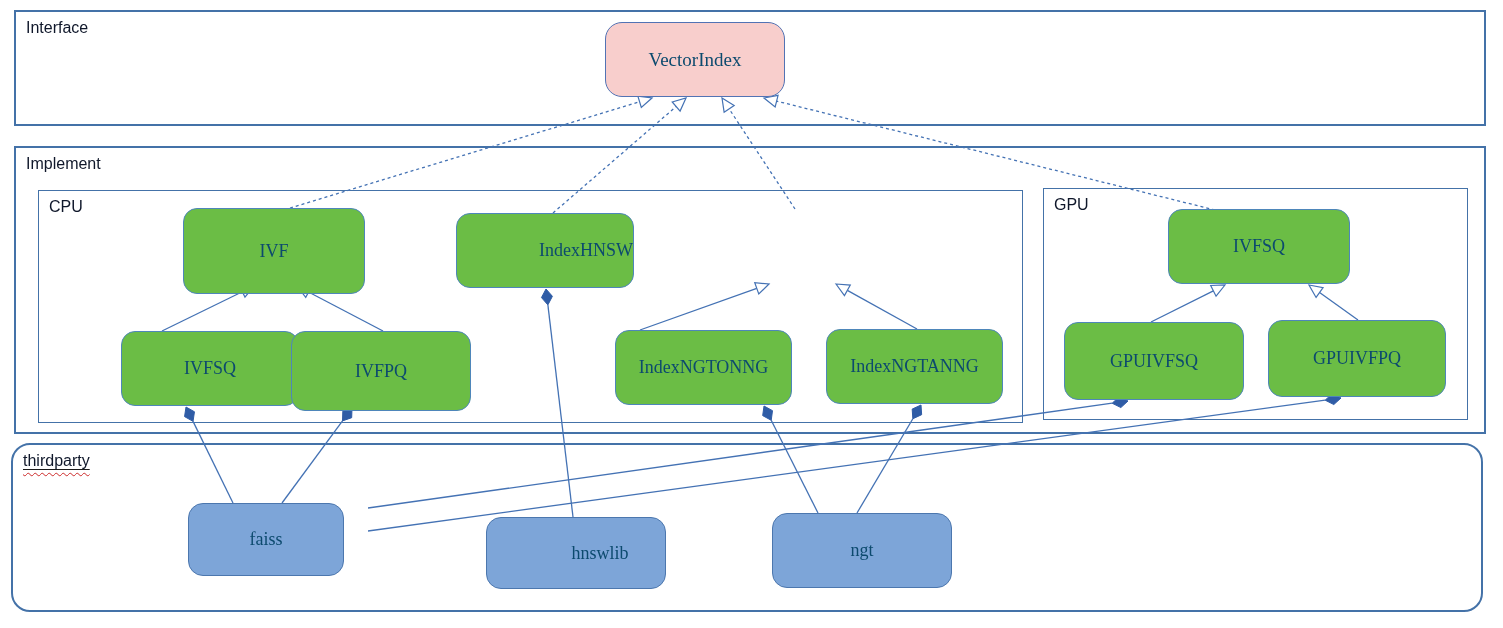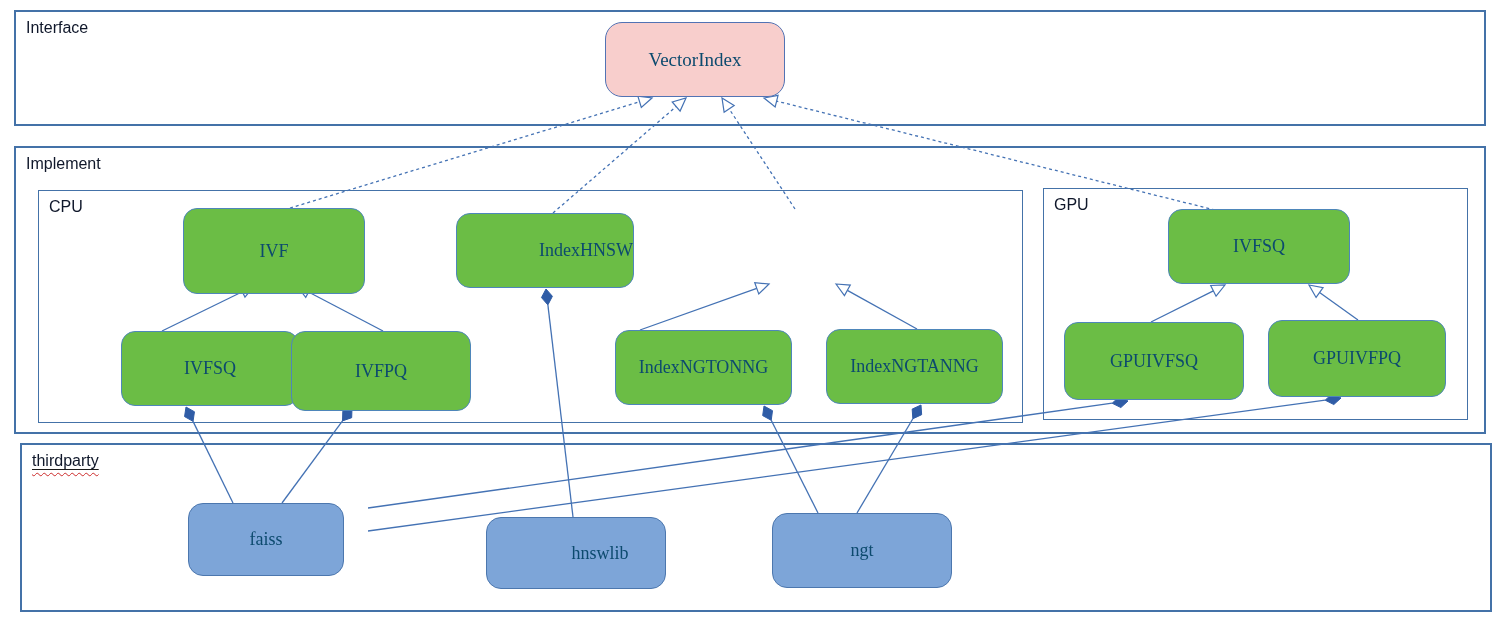--- a/index.html
+++ b/index.html
@@ -139,21 +139,21 @@
     </div>
     <div class="group" style="left: 14px; top: 146px; width: 1472px; height: 288px; border-color: rgb(68, 114, 168);">
       <div class="group-label"><span class="label-text">Implement</span></div>
     </div>
     <div class="group inner" style="left: 38px; top: 190px; width: 985px; height: 233px; border-color: rgb(68, 114, 168);">
       <div class="group-label"><span class="label-text">CPU</span></div>
     </div>
     <div class="group inner" style="left: 1043px; top: 188px; width: 425px; height: 232px; border-color: rgb(68, 114, 168);">
       <div class="group-label"><span class="label-text">GPU</span></div>
     </div>
-    <div class="group" style="left: 20px; top: 443px; width: 1472px; height: 169px; border-color: rgb(68, 114, 168);">
+    <div class="group" style="left: 11px; top: 443px; width: 1472px; height: 169px; border-color: rgb(68, 114, 168); border-radius: 19px;">
       <div class="group-label squiggle"><span class="label-text">thirdparty</span></div>
     </div>
     <div class="node interface" style="left: 605px; top: 22px; width: 180px; height: 75px;">
       <span>VectorIndex</span>
     </div>
     <div class="node impl" style="left: 183px; top: 208px; width: 182px; height: 86px;">
       <span>IVF</span>
     </div>
     <div class="node impl" style="left: 456px; top: 213px; width: 178px; height: 75px; justify-content: flex-end;">
       <span>IndexHNSW</span>

